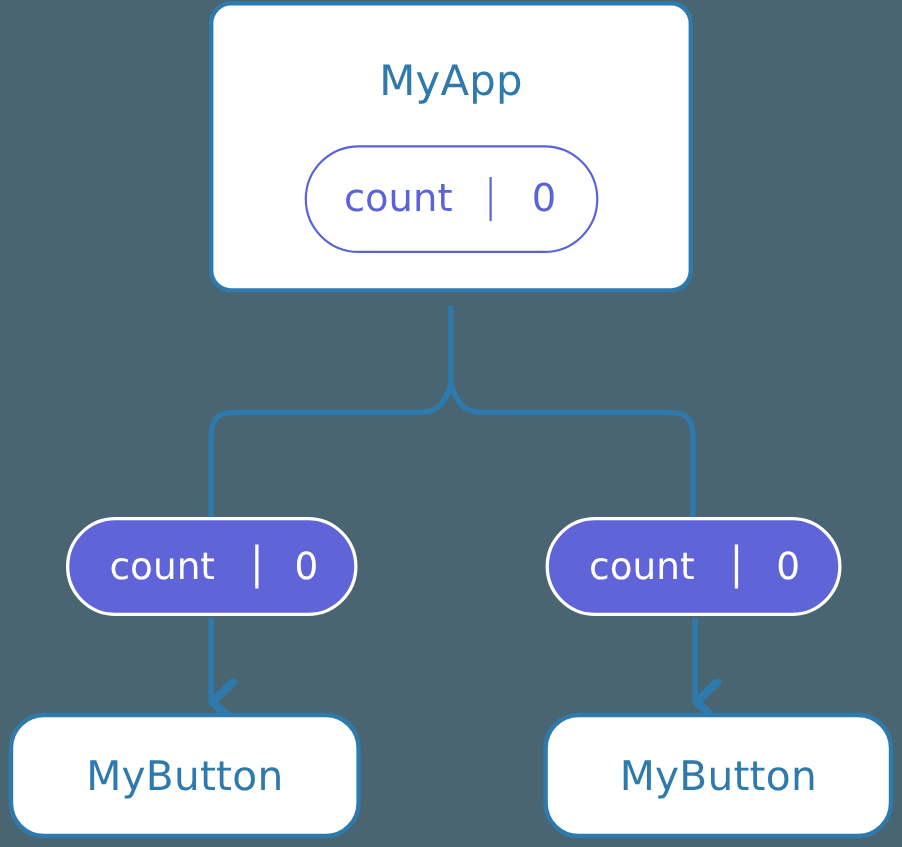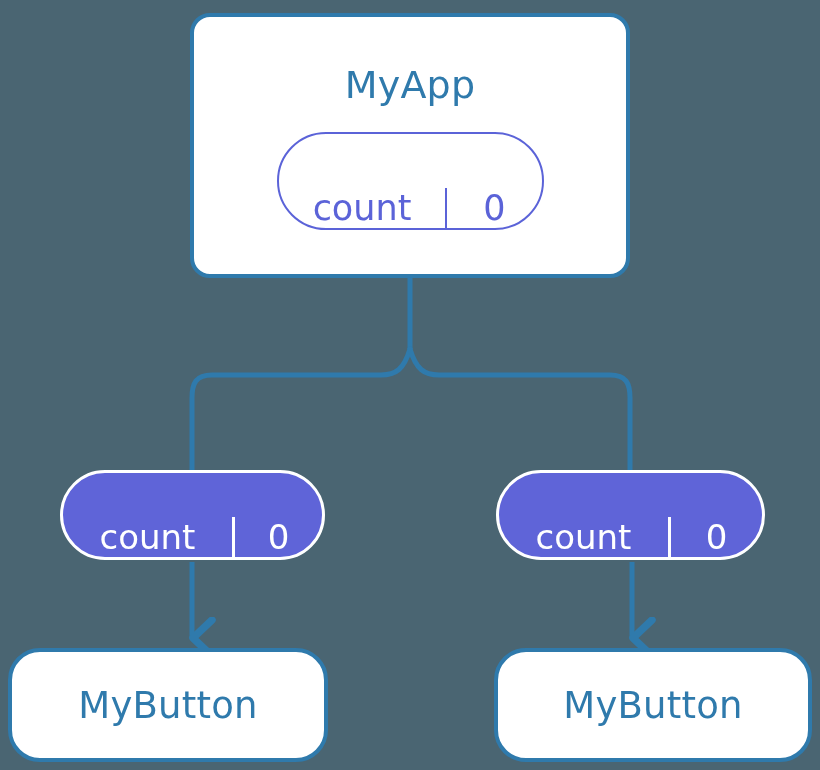--- a/index.html
+++ b/index.html
@@ -40,21 +40,21 @@
   }
   .comp-title {
     color: #2f7aac;
     font-size: 38px;
     letter-spacing: 0.2px;
     white-space: nowrap;
   }
 
   #node-myapp {
     left: 190px;
-    top: 13px;
+    top: 1px;
     width: 440px;
     height: 265px;
     justify-content: flex-start;
     border-radius: 20px;
   }
   #node-myapp .comp-title {
     margin-top: 46px;
   }
 
   #node-mybutton-left {
@@ -73,21 +73,21 @@
   }
   #node-mybutton-left .comp-title,
   #node-mybutton-right .comp-title {
     font-size: 37px;
   }
 
   
   .pill {
     position: absolute;
     display: flex;
-    align-items: flex-end;
+    align-items: center;
     box-sizing: border-box;
     border-radius: 999px;
     overflow: hidden;
   }
   .pill .pill-key,
   .pill .pill-val {
     display: flex;
     align-items: center;
     justify-content: center;
     box-sizing: border-box;

